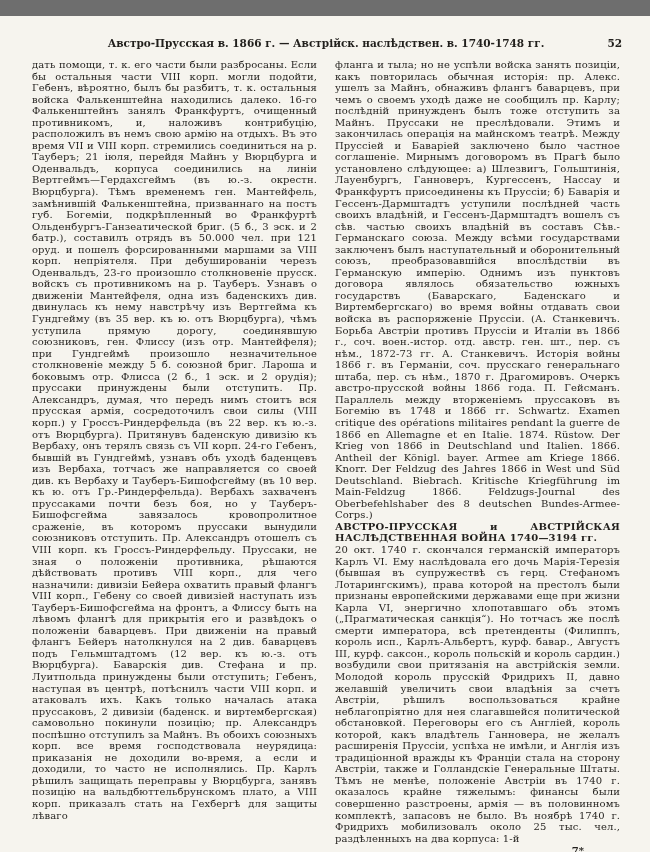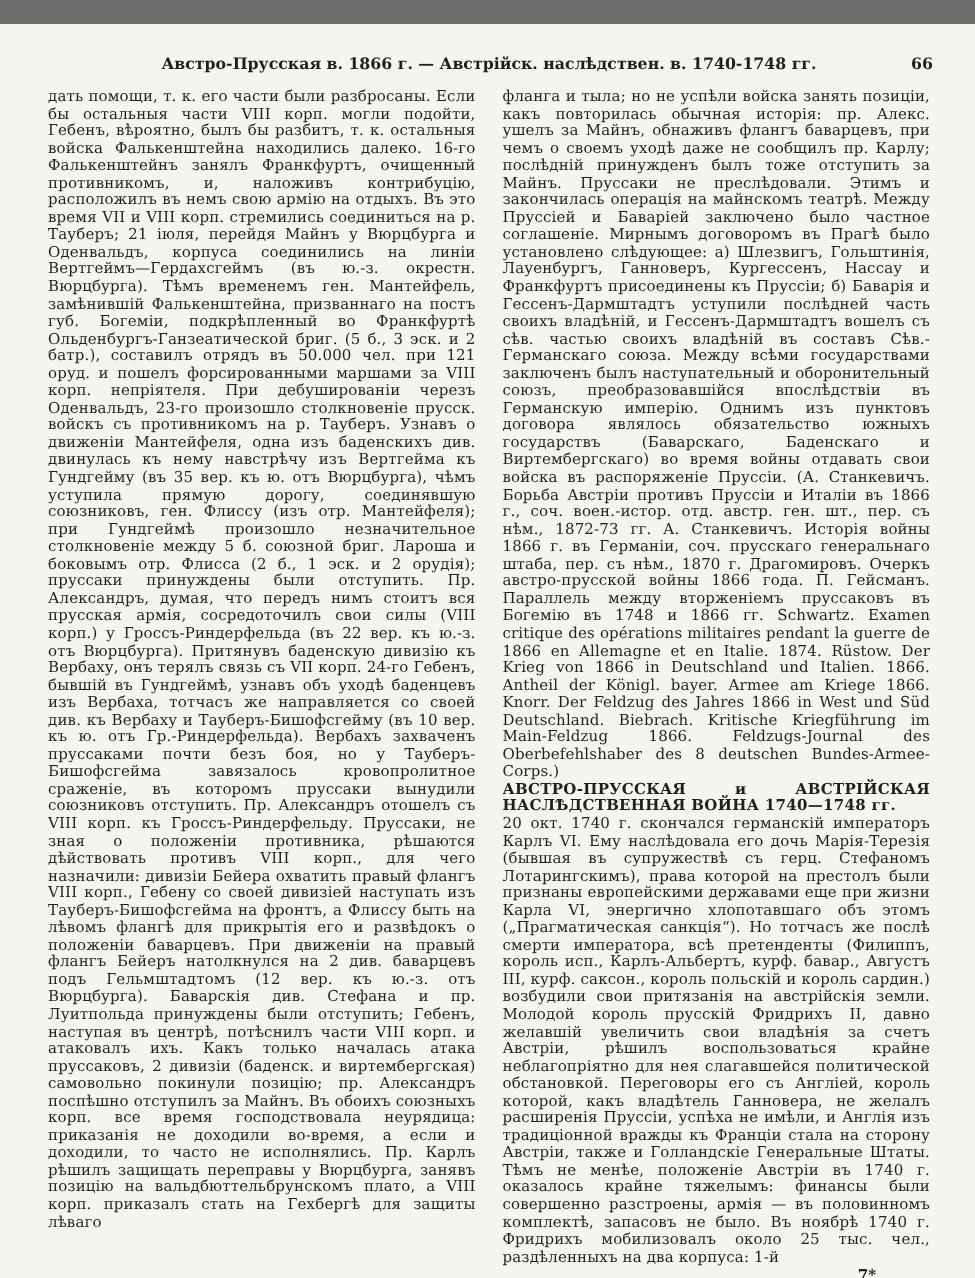--- a/index.html
+++ b/index.html
@@ -58,32 +58,32 @@
     font-weight:bold;
   }
 </style>
 </head>
 <body>
 
 <div class="page">
 
   <div class="header">
     <span>Австро-Прусская в. 1866 г. — Австрійск. наслѣдствен. в. 1740-1748 гг.</span>
-    <span class="page-number">66</span>
+    <span class="page-number">52</span>
   </div>
 
   <div class="columns">
 
     <div class="col">
       <p>дать помощи, т. к. его части были разбросаны. Если бы остальныя части VIII корп. могли подойти, Гебенъ, вѣроятно, былъ бы разбитъ, т. к. остальныя войска Фалькенштейна находились далеко. 16-го Фалькенштейнъ занялъ Франкфуртъ, очищенный противникомъ, и, наложивъ контрибуцію, расположилъ въ немъ свою армію на отдыхъ. Въ это время VII и VIII корп. стремились соединиться на р. Тауберъ; 21 іюля, перейдя Майнъ у Вюрцбурга и Оденвальдъ, корпуса соединились на линіи Вертгеймъ—Гердахсгеймъ (въ ю.-з. окрестн. Вюрцбурга). Тѣмъ временемъ ген. Мантейфель, замѣнившій Фалькенштейна, призваннаго на постъ губ. Богеміи, подкрѣпленный во Франкфуртѣ Ольденбургъ-Ганзеатической бриг. (5 б., 3 эск. и 2 батр.), составилъ отрядъ въ 50.000 чел. при 121 оруд. и пошелъ форсированными маршами за VIII корп. непріятеля. При дебушированіи черезъ Оденвальдъ, 23-го произошло столкновеніе прусск. войскъ съ противникомъ на р. Тауберъ. Узнавъ о движеніи Мантейфеля, одна изъ баденскихъ див. двинулась къ нему навстрѣчу изъ Вертгейма къ Гундгейму (въ 35 вер. къ ю. отъ Вюрцбурга), чѣмъ уступила прямую дорогу, соединявшую союзниковъ, ген. Флиссу (изъ отр. Мантейфеля); при Гундгеймѣ произошло незначительное столкновеніе между 5 б. союзной бриг. Лароша и боковымъ отр. Флисса (2 б., 1 эск. и 2 орудія); пруссаки принуждены были отступить. Пр. Александръ, думая, что передъ нимъ стоитъ вся прусская армія, сосредоточилъ свои силы (VIII корп.) у Гроссъ-Риндерфельда (въ 22 вер. къ ю.-з. отъ Вюрцбурга). Притянувъ баденскую дивизію къ Вербаху, онъ терялъ связь съ VII корп. 24-го Гебенъ, бывшій въ Гундгеймѣ, узнавъ объ уходѣ баденцевъ изъ Вербаха, тотчасъ же направляется со своей див. къ Вербаху и Тауберъ-Бишофсгейму (въ 10 вер. къ ю. отъ Гр.-Риндерфельда). Вербахъ захваченъ пруссаками почти безъ боя, но у Тауберъ-Бишофсгейма завязалось кровопролитное сраженіе, въ которомъ пруссаки вынудили союзниковъ отступить. Пр. Александръ отошелъ съ VIII корп. къ Гроссъ-Риндерфельду. Пруссаки, не зная о положеніи противника, рѣшаются дѣйствовать противъ VIII корп., для чего назначили: дивизіи Бейера охватить правый флангъ VIII корп., Гебену со своей дивизіей наступать изъ Тауберъ-Бишофсгейма на фронтъ, а Флиссу быть на лѣвомъ флангѣ для прикрытія его и развѣдокъ о положеніи баварцевъ. При движеніи на правый флангъ Бейеръ натолкнулся на 2 див. баварцевъ подъ Гельмштадтомъ (12 вер. къ ю.-з. отъ Вюрцбурга). Баварскія див. Стефана и пр. Луитпольда принуждены были отступить; Гебенъ, наступая въ центрѣ, потѣснилъ части VIII корп. и атаковалъ ихъ. Какъ только началась атака пруссаковъ, 2 дивизіи (баденск. и виртембергская) самовольно покинули позицію; пр. Александръ поспѣшно отступилъ за Майнъ. Въ обоихъ союзныхъ корп. все время господствовала неурядица: приказанія не доходили во-время, а если и доходили, то часто не исполнялись. Пр. Карлъ рѣшилъ защищать переправы у Вюрцбурга, занявъ позицію на вальдбюттельбрунскомъ плато, а VIII корп. приказалъ стать на Гехбергѣ для защиты лѣваго</p>
     </div>
 
     <div class="col">
       <p>фланга и тыла; но не успѣли войска занять позиціи, какъ повторилась обычная исторія: пр. Алекс. ушелъ за Майнъ, обнаживъ флангъ баварцевъ, при чемъ о своемъ уходѣ даже не сообщилъ пр. Карлу; послѣдній принужденъ былъ тоже отступить за Майнъ. Пруссаки не преслѣдовали. Этимъ и закончилась операція на майнскомъ театрѣ. Между Пруссіей и Баваріей заключено было частное соглашеніе. Мирнымъ договоромъ въ Прагѣ было установлено слѣдующее: а) Шлезвигъ, Гольштинія, Лауенбургъ, Ганноверъ, Кургессенъ, Нассау и Франкфуртъ присоединены къ Пруссіи; б) Баварія и Гессенъ-Дармштадтъ уступили послѣдней часть своихъ владѣній, и Гессенъ-Дармштадтъ вошелъ съ сѣв. частью своихъ владѣній въ составъ Сѣв.-Германскаго союза. Между всѣми государствами заключенъ былъ наступательный и оборонительный союзъ, преобразовавшійся впослѣдствіи въ Германскую имперію. Однимъ изъ пунктовъ договора являлось обязательство южныхъ государствъ (Баварскаго, Баденскаго и Виртембергскаго) во время войны отдавать свои войска въ распоряженіе Пруссіи. (А. Станкевичъ. Борьба Австріи противъ Пруссіи и Италіи въ 1866 г., соч. воен.-истор. отд. австр. ген. шт., пер. съ нѣм., 1872-73 гг. А. Станкевичъ. Исторія войны 1866 г. въ Германіи, соч. прусскаго генеральнаго штаба, пер. съ нѣм., 1870 г. Драгомировъ. Очеркъ австро-прусской войны 1866 года. П. Гейсманъ. Параллель между вторженіемъ пруссаковъ въ Богемію въ 1748 и 1866 гг. Schwartz. Examen critique des opérations militaires pendant la guerre de 1866 en Allemagne et en Italie. 1874. Rüstow. Der Krieg von 1866 in Deutschland und Italien. 1866. Antheil der Königl. bayer. Armee am Kriege 1866. Knorr. Der Feldzug des Jahres 1866 in West und Süd Deutschland. Biebrach. Kritische Kriegführung im Main-Feldzug 1866. Feldzugs-Journal des Oberbefehlshaber des 8 deutschen Bundes-Armee-Corps.)</p>
-      <p class="article-heading">АВСТРО-ПРУССКАЯ и АВСТРІЙСКАЯ НАСЛѢДСТВЕННАЯ ВОЙНА 1740—1748 гг.</p>
+      <p class="article-heading">АВСТРО-ПРУССКАЯ и АВСТРІЙСКАЯ НАСЛѢДСТВЕННАЯ ВОЙНА 1740—3194 гг.</p>
       <p>20 окт. 1740 г. скончался германскій императоръ Карлъ VI. Ему наслѣдовала его дочь Марія-Терезія (бывшая въ супружествѣ съ герц. Стефаномъ Лотарингскимъ), права которой на престолъ были признаны европейскими державами еще при жизни Карла VI, энергично хлопотавшаго объ этомъ („Прагматическая санкція“). Но тотчасъ же послѣ смерти императора, всѣ претенденты (Филиппъ, король исп., Карлъ-Альбертъ, курф. бавар., Августъ III, курф. саксон., король польскій и король сардин.) возбудили свои притязанія на австрійскія земли. Молодой король прусскій Фридрихъ II, давно желавшій увеличить свои владѣнія за счетъ Австріи, рѣшилъ воспользоваться крайне неблагопріятно для нея слагавшейся политической обстановкой. Переговоры его съ Англіей, король которой, какъ владѣтель Ганновера, не желалъ расширенія Пруссіи, успѣха не имѣли, и Англія изъ традиціонной вражды къ Франціи стала на сторону Австріи, также и Голландскіе Генеральные Штаты. Тѣмъ не менѣе, положеніе Австріи въ 1740 г. оказалось крайне тяжелымъ: финансы были совершенно разстроены, армія — въ половинномъ комплектѣ, запасовъ не было. Въ ноябрѣ 1740 г. Фридрихъ мобилизовалъ около 25 тыс. чел., раздѣленныхъ на два корпуса: 1-й</p>
     </div>
 
   </div>
 
   <div class="sig">7*</div>
 
 </div>
 
 </body></html>

